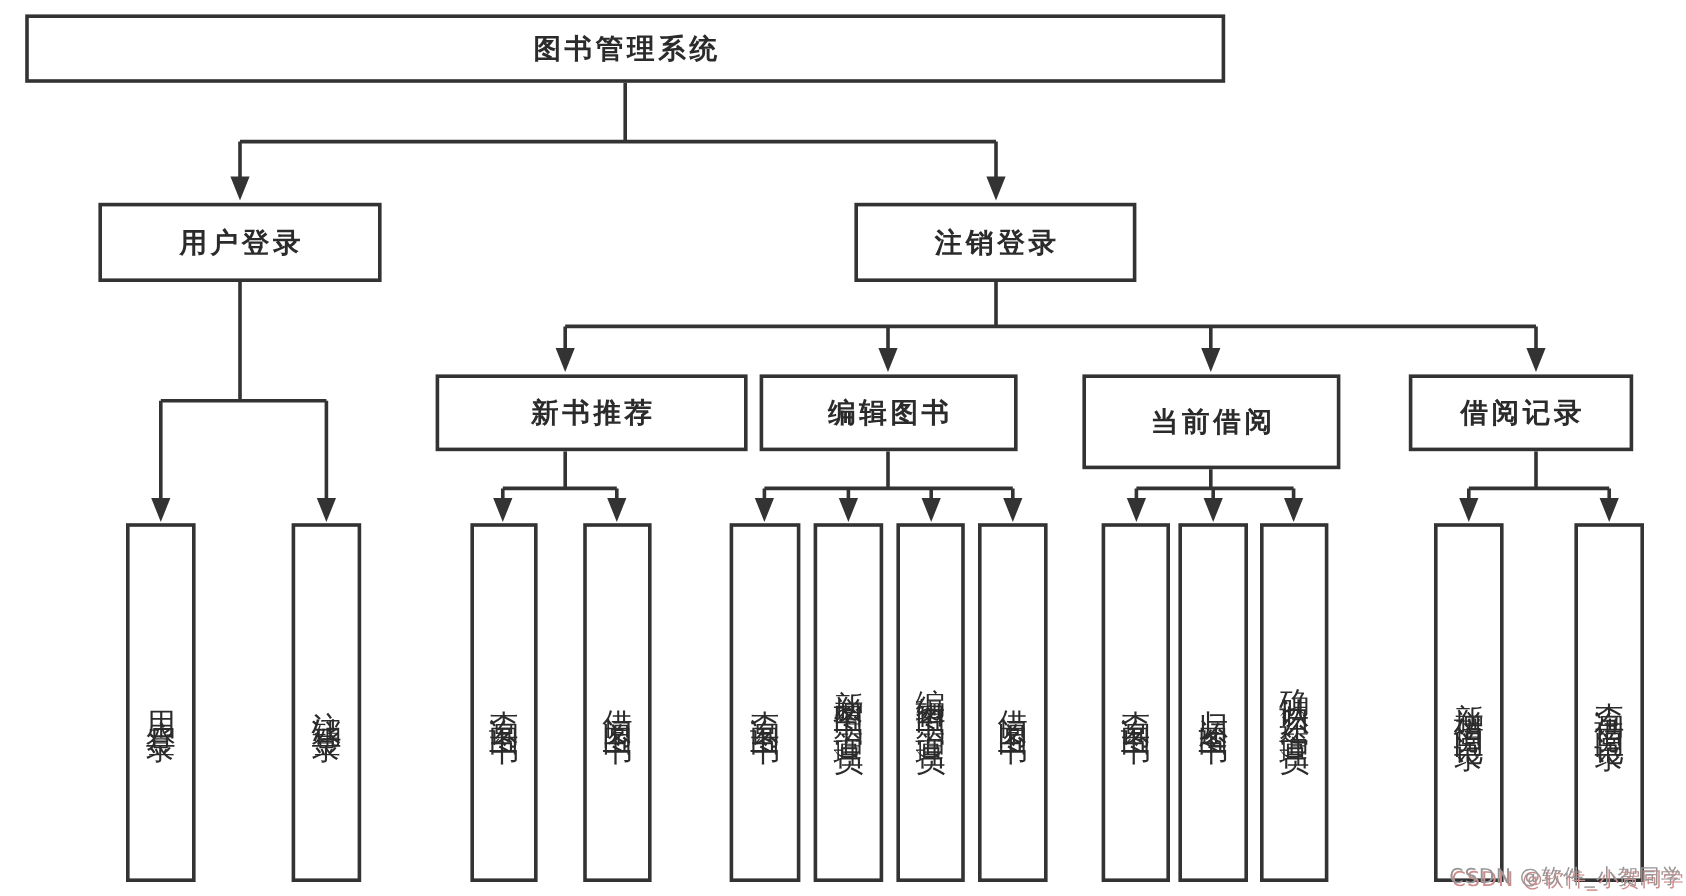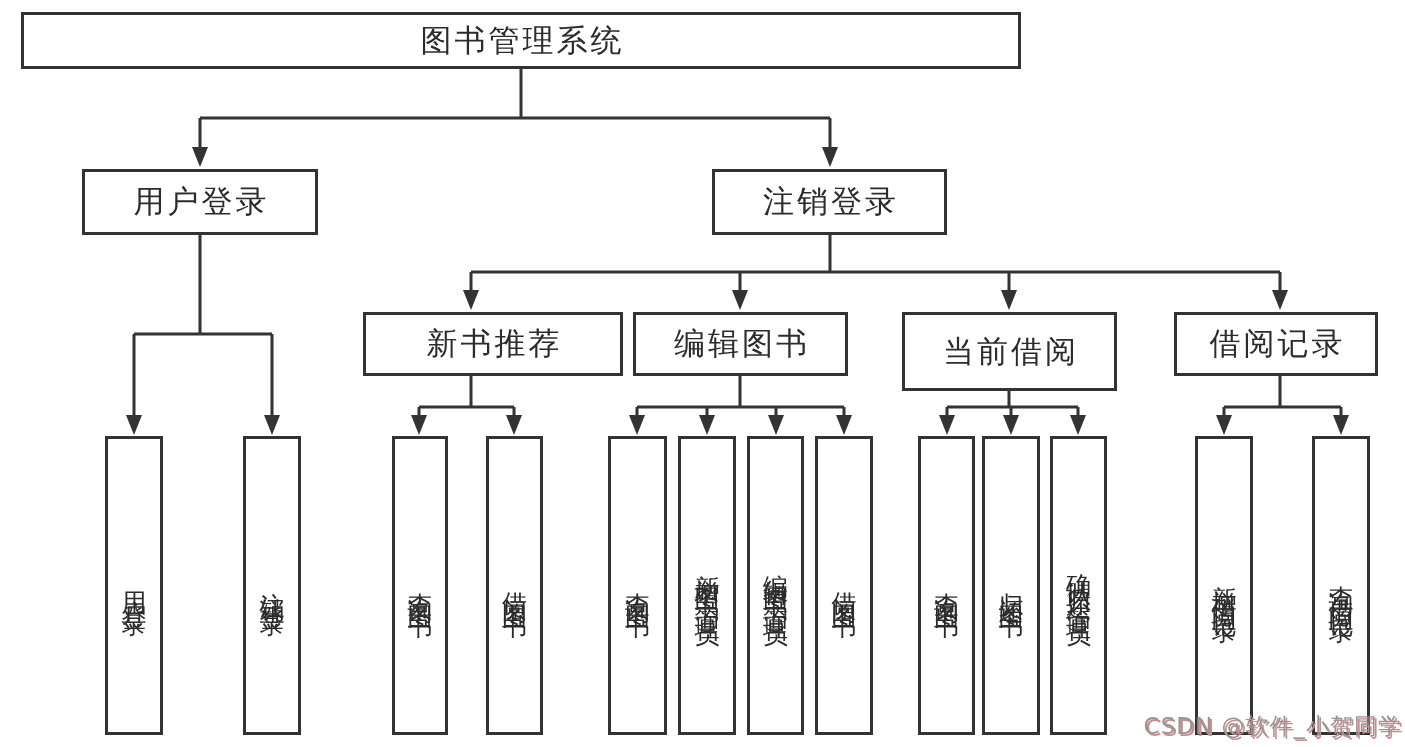--- a/index.html
+++ b/index.html
@@ -24,39 +24,40 @@
     z-index:2;
     box-sizing:border-box;
     background:var(--background);
     border:3px solid var(--box-border);
     display:flex;
     align-items:center;
     justify-content:center;
     color:var(--text);
   }
   .hlabel{
-    font-size:31px;
+    font-size:23px;
     letter-spacing:3px;
     white-space:nowrap;
     transform:translateX(1.5px); 
+    font-weight:bold;
   }
   .vlabel{
     writing-mode:vertical-rl;
     text-orientation:mixed;
     font-size:25px;
     letter-spacing:7px;
     line-height:1;
     max-height:292px;
   }
   .watermark{
     position:absolute;
     z-index:3;
     right:3px;
     bottom:5px;
-    font-size:23px;
+    font-size:17px;
     letter-spacing:1px;
     color:var(--watermark-gray);
     text-shadow:2px 2px 0 var(--watermark-shadow);
     white-space:nowrap;
   }
 </style>
 </head>
 <body>
 
 <div id="canvas">
@@ -117,21 +118,21 @@
 
   <div class="node" style="left:363px;top:312px;width:260px;height:64px">
     <span class="hlabel">新书推荐</span>
   </div>
   <div class="node" style="left:633px;top:312px;width:215px;height:64px">
     <span class="hlabel">编辑图书</span>
   </div>
   <div class="node" style="left:902px;top:312px;width:215px;height:79px">
     <span class="hlabel">当前借阅</span>
   </div>
-  <div class="node" style="left:1174px;top:312px;width:204px;height:64px">
+  <div class="node" style="left:1174px;top:312px;width:187px;height:64px">
     <span class="hlabel">借阅记录</span>
   </div>
 
   <div class="node" style="left:105px;top:436px;width:58px;height:299px">
     <span class="vlabel">用户登录</span>
   </div>
   <div class="node" style="left:243px;top:436px;width:58px;height:299px">
     <span class="vlabel">注销登录</span>
   </div>
 

